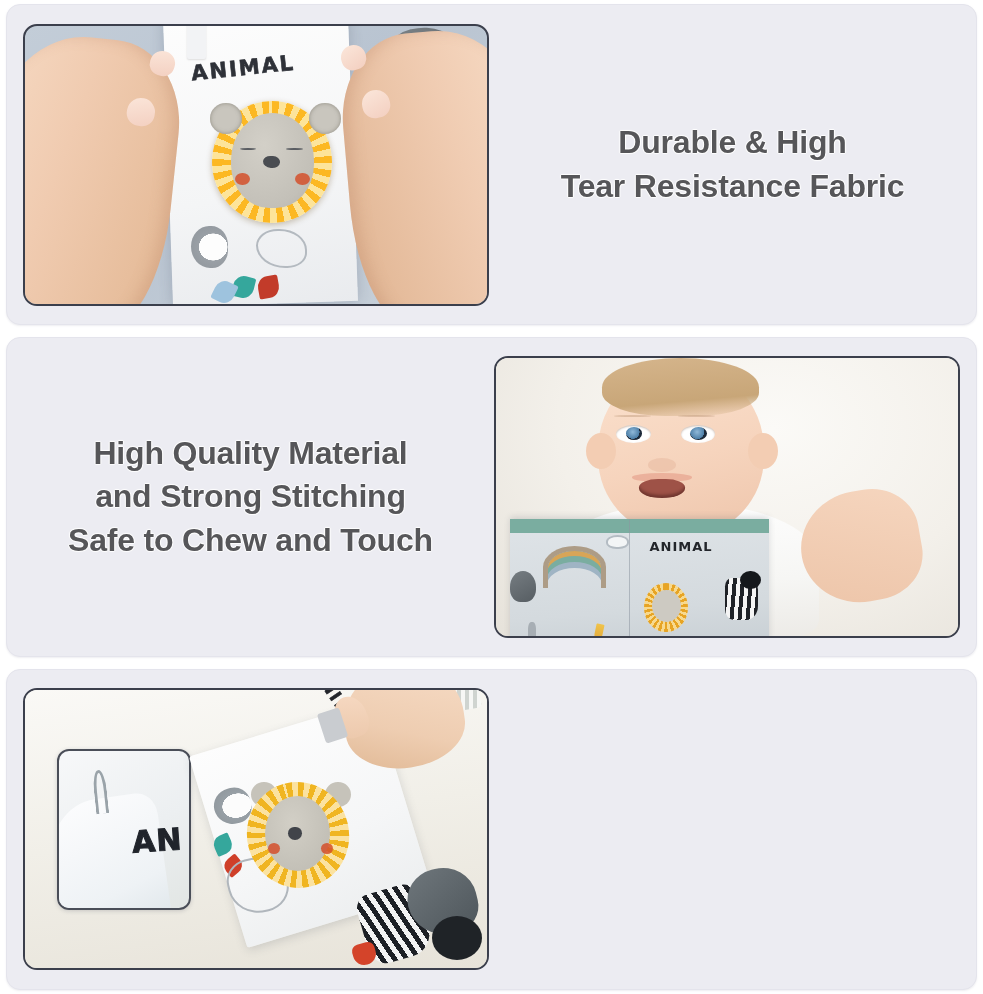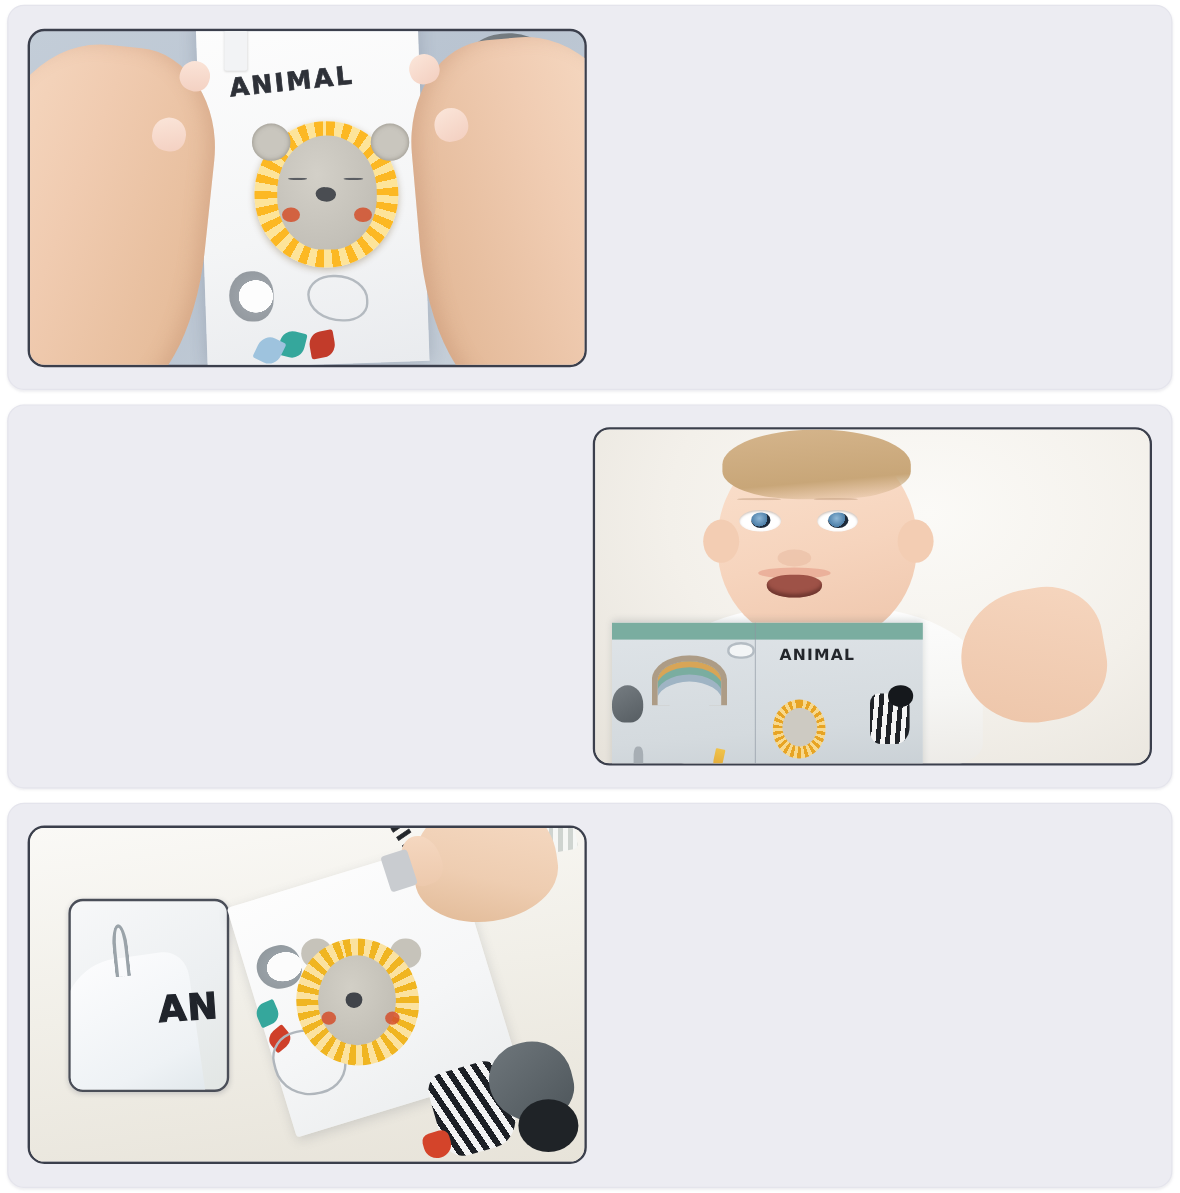--- a/index.html
+++ b/index.html
@@ -586,20 +586,22 @@
       <div class="stripes"></div>
 
       <div class="hand-l"></div>
       <div class="hand-r"></div>
       <div class="nail n1"></div>
       <div class="nail n2"></div>
       <div class="nail n3"></div>
       <div class="nail n4"></div>
     </div>
 
+    <div class="caption">Durable &amp; High
+Tear Resistance Fabric</div>
   </section>
 
   <section class="panel panel-2 reverse">
 
     <div class="photo ph2">
       <div class="blanket"></div>
       <div class="onesie"></div>
       <div class="arm"></div>
       <div class="head"></div>
       <div class="hair"></div>
@@ -622,20 +624,23 @@
         <div class="tree2"></div>
         <div class="pencil"></div>
         <div class="animal2">ANIMAL</div>
         <div class="mane2"></div>
         <div class="lionface2"></div>
         <div class="zebra"></div>
         <div class="zebra-head"></div>
       </div>
     </div>
 
+    <div class="caption">High Quality Material
+and Strong Stitching
+Safe to Chew and Touch</div>
   </section>
 
   <section class="panel panel-3">
 
     <div class="photo ph3">
       <div class="table"></div>
 
       <div class="inset">
         <div class="inset-cloth"></div>
         <div class="inset-hook"></div>

